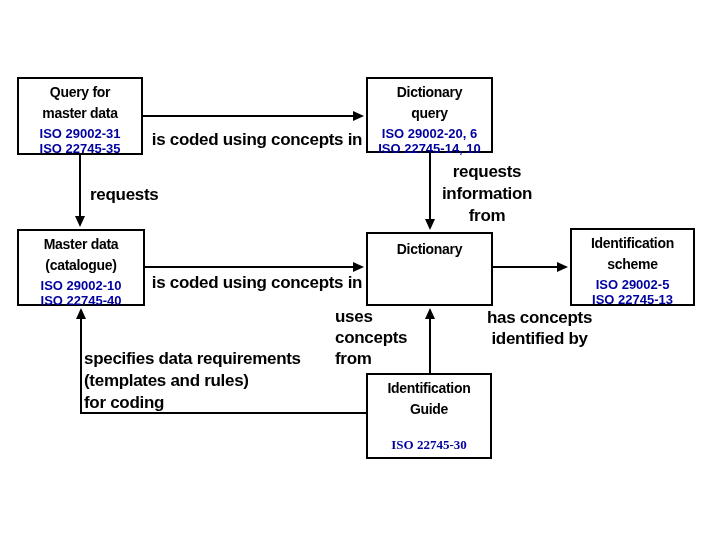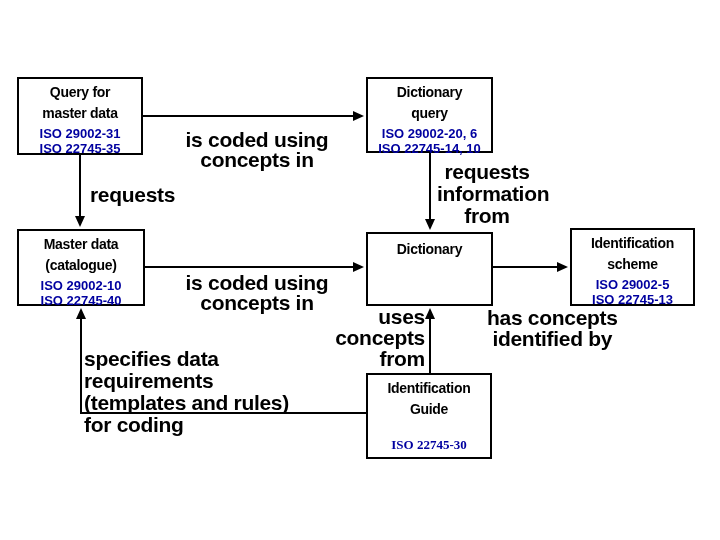--- a/index.html
+++ b/index.html
@@ -37,29 +37,29 @@
   }
   #box-query          { left: 17px;  top: 77px;  width: 126px; height: 78px; }
   #box-dict-query     { left: 366px; top: 77px;  width: 127px; height: 76px; }
   #box-master         { left: 17px;  top: 229px; width: 128px; height: 77px; }
   #box-dictionary     { left: 366px; top: 232px; width: 127px; height: 74px; padding-top: 5px; }
   #box-id-scheme      { left: 570px; top: 228px; width: 125px; height: 78px; }
   #box-id-guide       { left: 366px; top: 373px; width: 126px; height: 86px; }
   #box-id-guide .iso  { margin-top: 17px; font-family: Liberation Serif, serif; }
   .edge-label {
     position: absolute;
-    font-size: 21px;
+    font-size: 17px;
     letter-spacing: -0.3px;
     white-space: pre-line;
   }
   #lbl-coded-top  { left: 147px; top: 130px; width: 220px; text-align: center; line-height: 20px; }
   #lbl-requests   { left: 90px;  top: 185px; line-height: 20px; }
   #lbl-req-info   { left: 437px; top: 161px; width: 100px; text-align: center; line-height: 22px; }
   #lbl-coded-mid  { left: 147px; top: 273px; width: 220px; text-align: center; line-height: 20px; }
-  #lbl-uses       { left: 335px; top: 306px; width: 90px;  text-align: right; line-height: 21px; }
+  #lbl-uses       { left: 335px; top: 306px; width: 90px;  text-align: left; line-height: 21px; }
   #lbl-has        { left: 487px; top: 307px; text-align: center; line-height: 21px; }
   #lbl-specifies  { left: 84px;  top: 348px; width: 260px; text-align: left; line-height: 22px; }
   .wire { stroke: #000000; stroke-width: 2; fill: none; }
 </style>
 </head>
 <body>
 
 <div id="canvas">
 
   <svg id="wires" viewBox="0 0 720 540" xmlns="http://www.w3.org/2000/svg">

